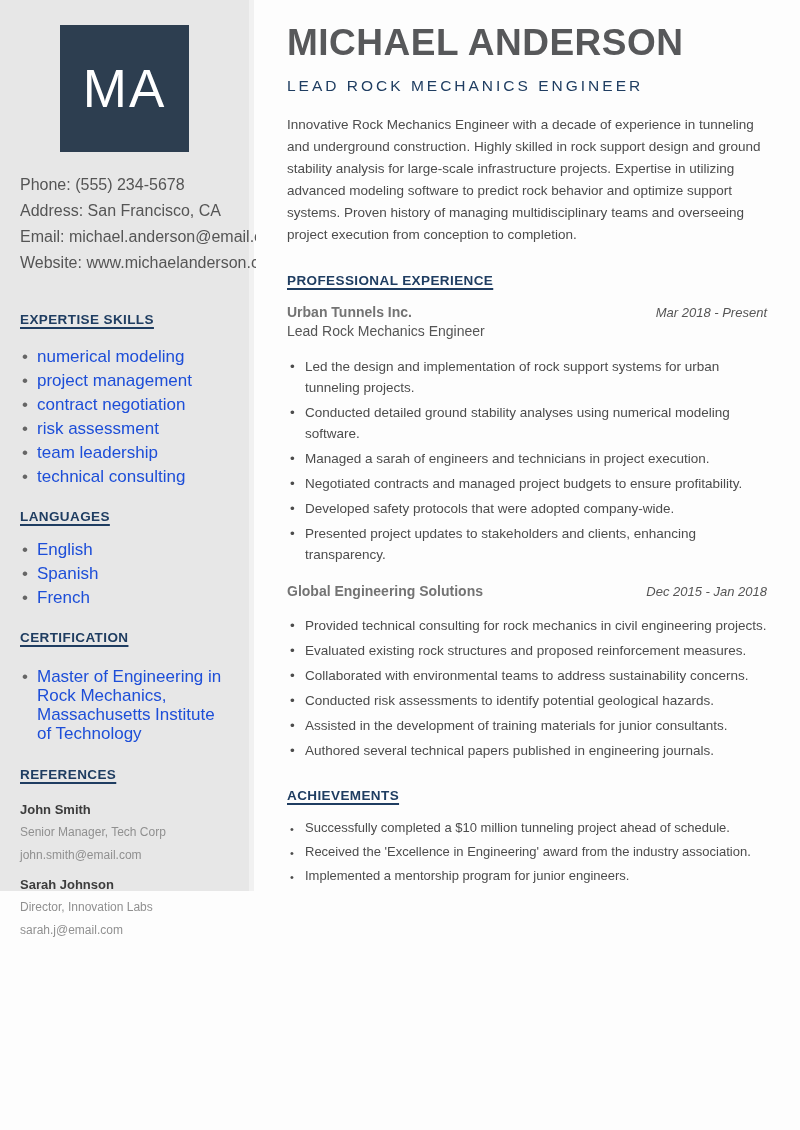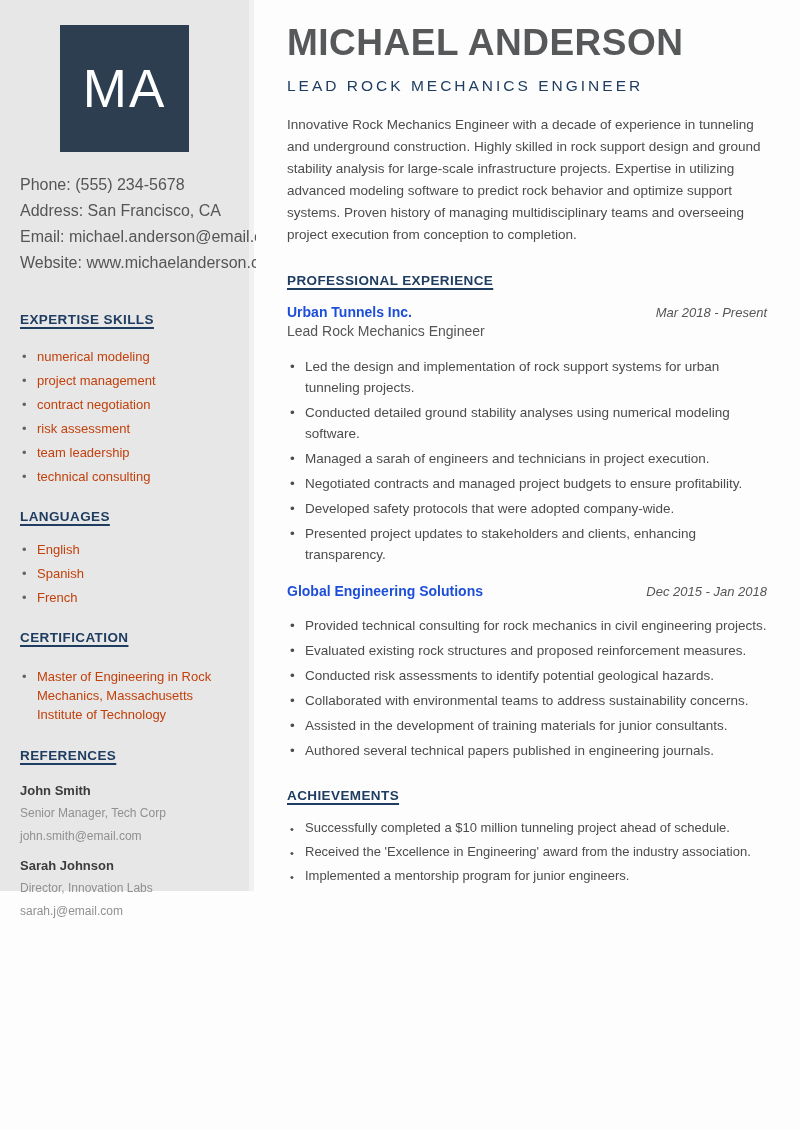--- a/index.html
+++ b/index.html
@@ -45,21 +45,21 @@
     text-decoration: underline;
     text-underline-offset: 3px;
     text-decoration-thickness: 1.5px;
   }
   .side-heading.tight { margin-top: 24px; }
   .side-list { list-style: none; margin-top: 22px; }
   .side-list.tight { margin-top: 18px; }
   .side-list li {
     position: relative;
     padding-left: 17px;
-    font-size: 13px; color: #c2410c;
+    font-size: 17px; color: #1d4ed8;
     line-height: 16px;
     margin-bottom: 8px;
   }
   .side-list.cert li { line-height: 19px; margin-bottom: 0; padding-right: 2px; }
   .side-list li::before {
     content: "•";
     position: absolute; left: 2px; top: 0;
     color: #666;
   }
   .refs { margin-top: 20px; }
@@ -99,21 +99,21 @@
     letter-spacing: 0.4px;
     text-decoration: underline;
     text-underline-offset: 3px;
     text-decoration-thickness: 1.5px;
   }
   .job-head {
     margin-top: 16px;
     display: flex; align-items: baseline;
   }
   .job-head.second { margin-top: 18px; }
-  .company { font-size: 14px; font-weight: bold; color: #1d4ed8; }
+  .company { font-size: 14px; font-weight: bold; color: #737373; }
   .dates { margin-left: auto; font-size: 13px; font-style: italic; color: #555; }
   .role { margin-top: 3px; font-size: 14px; color: #555; line-height: 17px; }
   .bullets { list-style: none; margin-top: 16px; }
   .bullets li {
     position: relative;
     padding-left: 18px;
     font-size: 13.5px;
     line-height: 21px;
     color: #4c4c4c;
     margin-bottom: 4px;
@@ -207,22 +207,22 @@
     </section>
 
     <section>
       <div class="job-head second">
         <span class="company">Global Engineering Solutions</span>
         <span class="dates">Dec 2015 - Jan 2018</span>
       </div>
       <ul class="bullets">
         <li>Provided technical consulting for rock mechanics in civil engineering projects.</li>
         <li>Evaluated existing rock structures and proposed reinforcement measures.</li>
+        <li>Collaborated with environmental teams to address sustainability concerns.</li>
         <li>Conducted risk assessments to identify potential geological hazards.</li>
-        <li>Collaborated with environmental teams to address sustainability concerns.</li>
         <li>Assisted in the development of training materials for junior consultants.</li>
         <li>Authored several technical papers published in engineering journals.</li>
       </ul>
     </section>
 
     <h2 class="section-heading">ACHIEVEMENTS</h2>
     <ul class="bullets small">
       <li>Successfully completed a $10 million tunneling project ahead of schedule.</li>
       <li>Received the 'Excellence in Engineering' award from the industry association.</li>
       <li>Implemented a mentorship program for junior engineers.</li>

